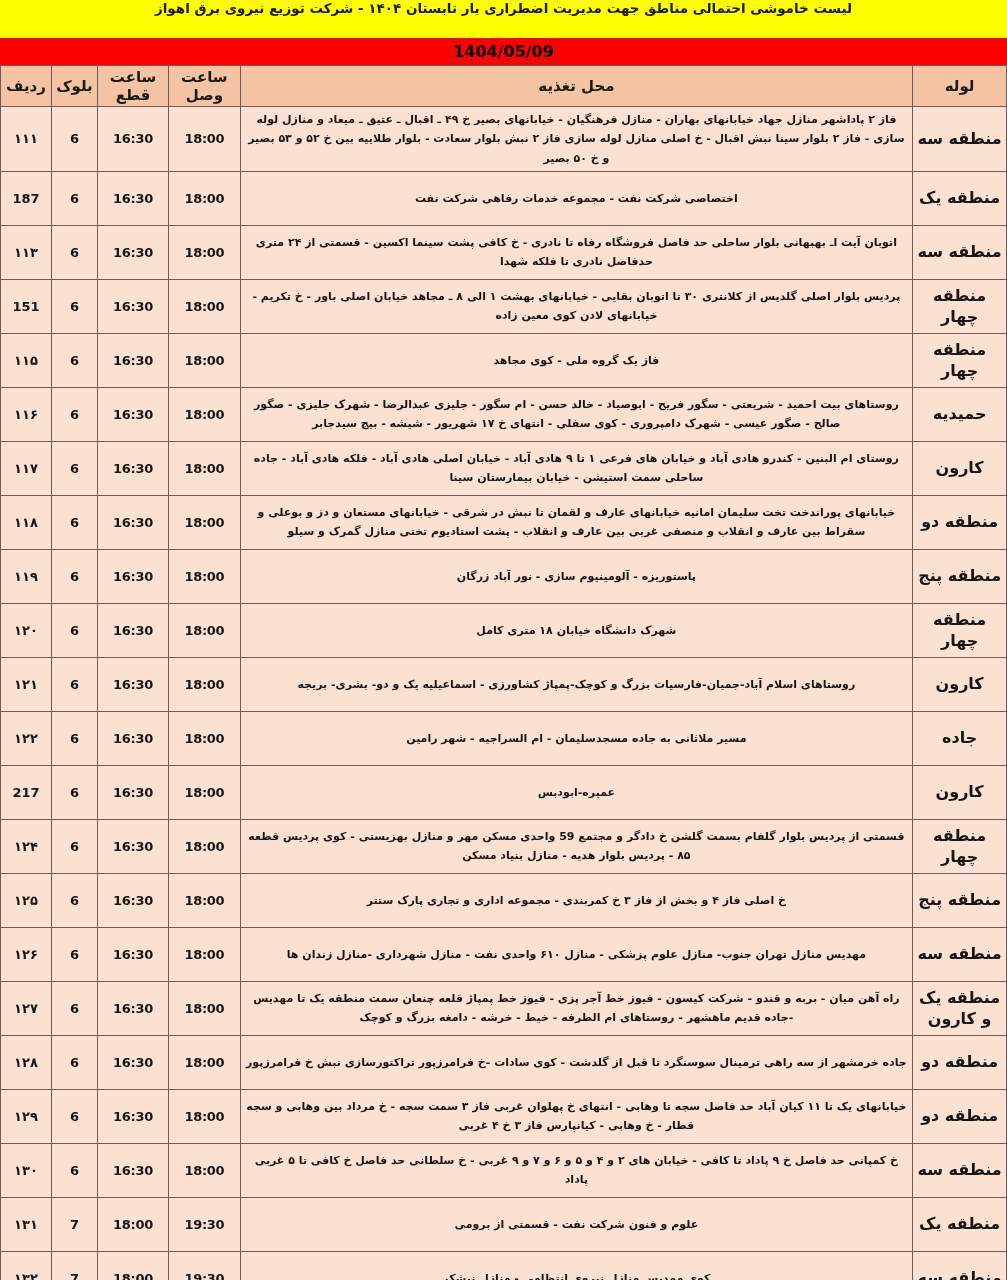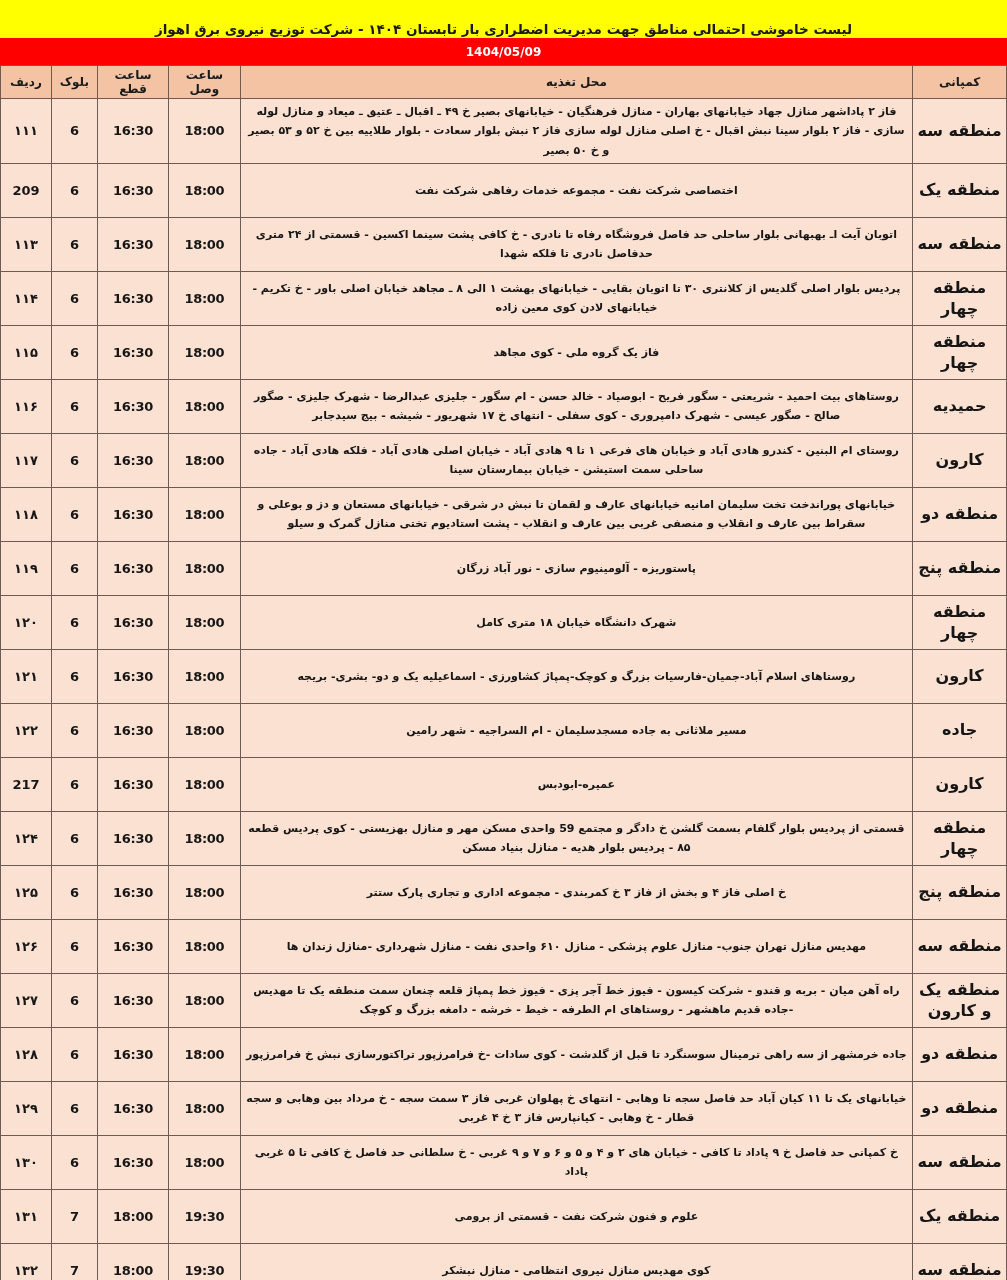--- a/index.html
+++ b/index.html
@@ -16,61 +16,61 @@
   }
   .sheet {
     width: 1007px;
     border-collapse: collapse;
   }
   
   .title-bar {
     background: #ffff00;
     height: 38px;
     display: flex;
-    align-items: flex-end;
+    align-items: flex-start;
     justify-content: center;
     border-bottom: 1px solid #ffff00;
   }
   .title-bar .title-text {
     font-size: 13.5px;
     font-weight: bold;
     color: #1a1a1a;
     letter-spacing: 0px;
     white-space: nowrap;
   }
   
   .date-bar {
     background: #fe0000;
     height: 27px;
     display: flex;
     align-items: center;
     justify-content: center;
   }
   .date-bar .date-text {
-    font-size: 12px;
-    font-weight: bold;
-    color: #ffffff;
+    font-size: 16px;
+    font-weight: bold;
+    color: #000000;
     direction: ltr;
   }
   
   table.outage {
     width: 1007px;
     border-collapse: collapse;
     table-layout: fixed;
   }
   table.outage th,
   table.outage td {
     border: 1px solid #6f5b54;
     padding: 3px 4px;
     vertical-align: middle;
     text-align: center;
   }
   table.outage thead th {
     background: #f4c3a4;
-    font-size: 12px;
+    font-size: 15px;
     font-weight: bold;
     color: #1a1a1a;
     height: 15px;
     padding: 2px;
   }
   table.outage tbody td {
     background: #fbe1d2;
     color: #161616;
   }
   
@@ -128,21 +128,21 @@
     <colgroup>
       <col class="c-region">
       <col class="c-place">
       <col class="c-on">
       <col class="c-off">
       <col class="c-block">
       <col class="c-row">
     </colgroup>
     <thead>
       <tr>
-        <th>کمپانی</th>
+        <th>لوله</th>
         <th>محل تغذیه</th>
         <th>ساعت وصل</th>
         <th>ساعت قطع</th>
         <th>بلوک</th>
         <th>ردیف</th>
       </tr>
     </thead>
     <tbody id="outage-body">
         <tr>
           <td class="region">منطقه سه</td>
@@ -151,37 +151,37 @@
           <td class="time">16:30</td>
           <td class="block">6</td>
           <td class="rownum">۱۱۱</td>
         </tr>
         <tr>
           <td class="region">منطقه یک</td>
           <td class="place">اختصاصی شرکت نفت - مجموعه خدمات رفاهی شرکت نفت</td>
           <td class="time">18:00</td>
           <td class="time">16:30</td>
           <td class="block">6</td>
-          <td class="rownum">209</td>
+          <td class="rownum">187</td>
         </tr>
         <tr>
           <td class="region">منطقه سه</td>
           <td class="place">اتوبان آیت اـ بهبهانی بلوار ساحلی حد فاصل فروشگاه رفاه تا نادری - خ کافی پشت سینما اکسین - قسمتی از ۲۴ متری حدفاصل نادری تا فلکه شهدا</td>
           <td class="time">18:00</td>
           <td class="time">16:30</td>
           <td class="block">6</td>
           <td class="rownum">۱۱۳</td>
         </tr>
         <tr>
           <td class="region">منطقه چهار</td>
           <td class="place">پردیس بلوار اصلی گلدیس از کلانتری ۳۰ تا اتوبان بقایی - خیابانهای بهشت ۱ الی ۸ ـ مجاهد خیابان اصلی باور - خ تکریم - خیابانهای لادن کوی معین زاده</td>
           <td class="time">18:00</td>
           <td class="time">16:30</td>
           <td class="block">6</td>
-          <td class="rownum">۱۱۴</td>
+          <td class="rownum">151</td>
         </tr>
         <tr>
           <td class="region">منطقه چهار</td>
           <td class="place">فاز یک گروه ملی - کوی مجاهد</td>
           <td class="time">18:00</td>
           <td class="time">16:30</td>
           <td class="block">6</td>
           <td class="rownum">۱۱۵</td>
         </tr>
         <tr>

